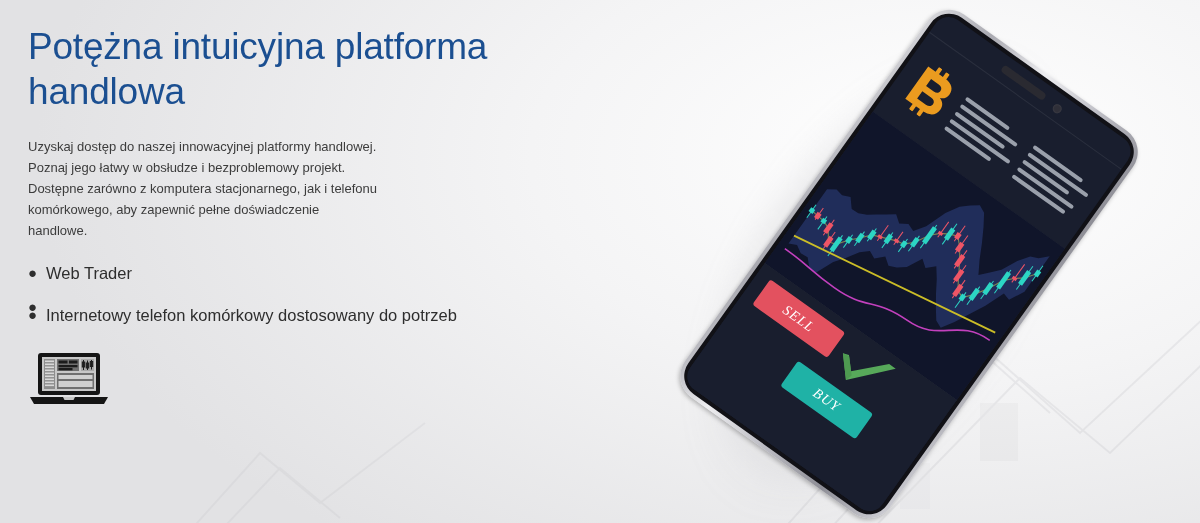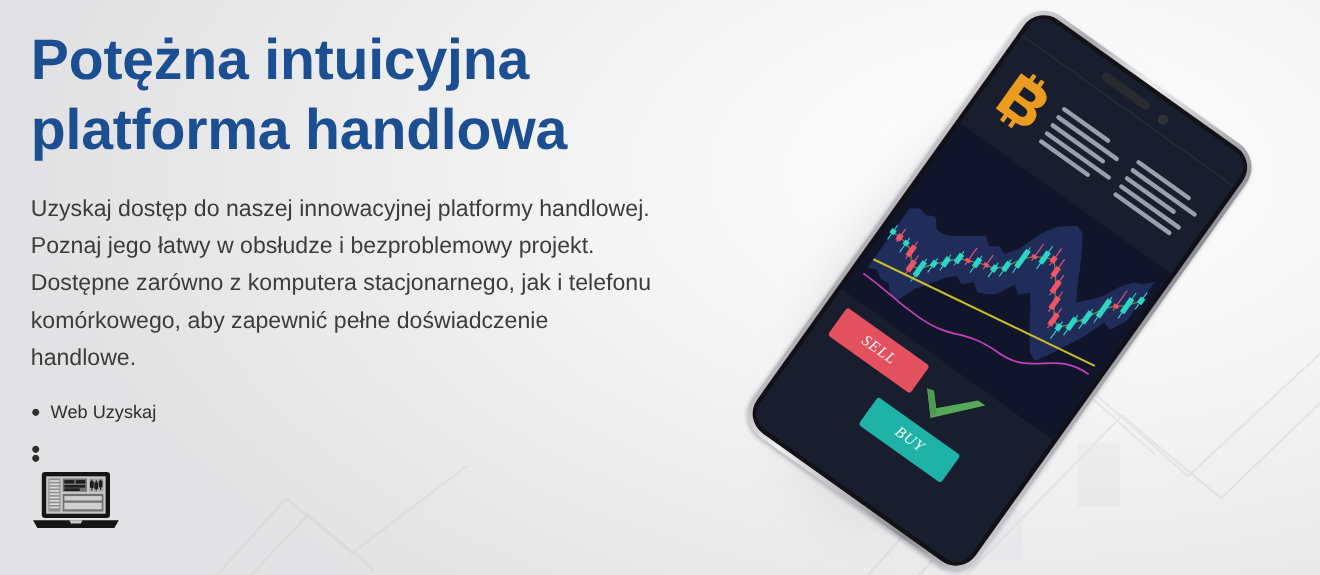--- a/index.html
+++ b/index.html
@@ -39,31 +39,31 @@
 
   
   #text-col {
     position: absolute;
     left: 28px; top: 24px;
     width: 610px;
   }
 
   #headline {
     color: #1b4f91;
-    font-size: 52px;
+    font-size: 37px;
     line-height: 1.22;
-    font-weight: 700;
+    font-weight: 400;
     letter-spacing: -0.2px;
     white-space: pre-line;
   }
 
   #intro {
     margin-top: 22px;
     color: #3c3c3c;
-    font-size: 21px;
+    font-size: 13px;
     line-height: 1.62;
     white-space: pre-line;
   }
 
   #feature-list {
     margin-top: 16px;
     list-style: none;
   }
   #feature-list li {
     position: relative;
@@ -256,27 +256,28 @@
 
     <p id="intro">Uzyskaj dostęp do naszej innowacyjnej platformy handlowej.
 Poznaj jego łatwy w obsłudze i bezproblemowy projekt.
 Dostępne zarówno z komputera stacjonarnego, jak i telefonu
 komórkowego, aby zapewnić pełne doświadczenie
 handlowe.</p>
 
     <ul id="feature-list">
       <li>
         <span class="bullet">●</span>
-        <span>Web Uzyskaj</span>
+        <span>Web Trader</span>
       </li>
       <li>
         <span class="bullet">●</span>
       </li>
       <li>
         <span class="bullet">●</span>
+        <span>Internetowy telefon komórkowy dostosowany do potrzeb</span>
       </li>
     </ul>
 
     <svg id="laptop-icon" viewBox="0 0 84 56">
 
       <rect x="10" y="2" width="62" height="42" rx="3" fill="#151515"></rect>
       <rect x="14" y="6" width="54" height="34" fill="#c8c8c8"></rect>
 
       <rect x="16" y="8" width="11" height="30" fill="#8d8d8d"></rect>
       <g fill="#d8d8d8">

